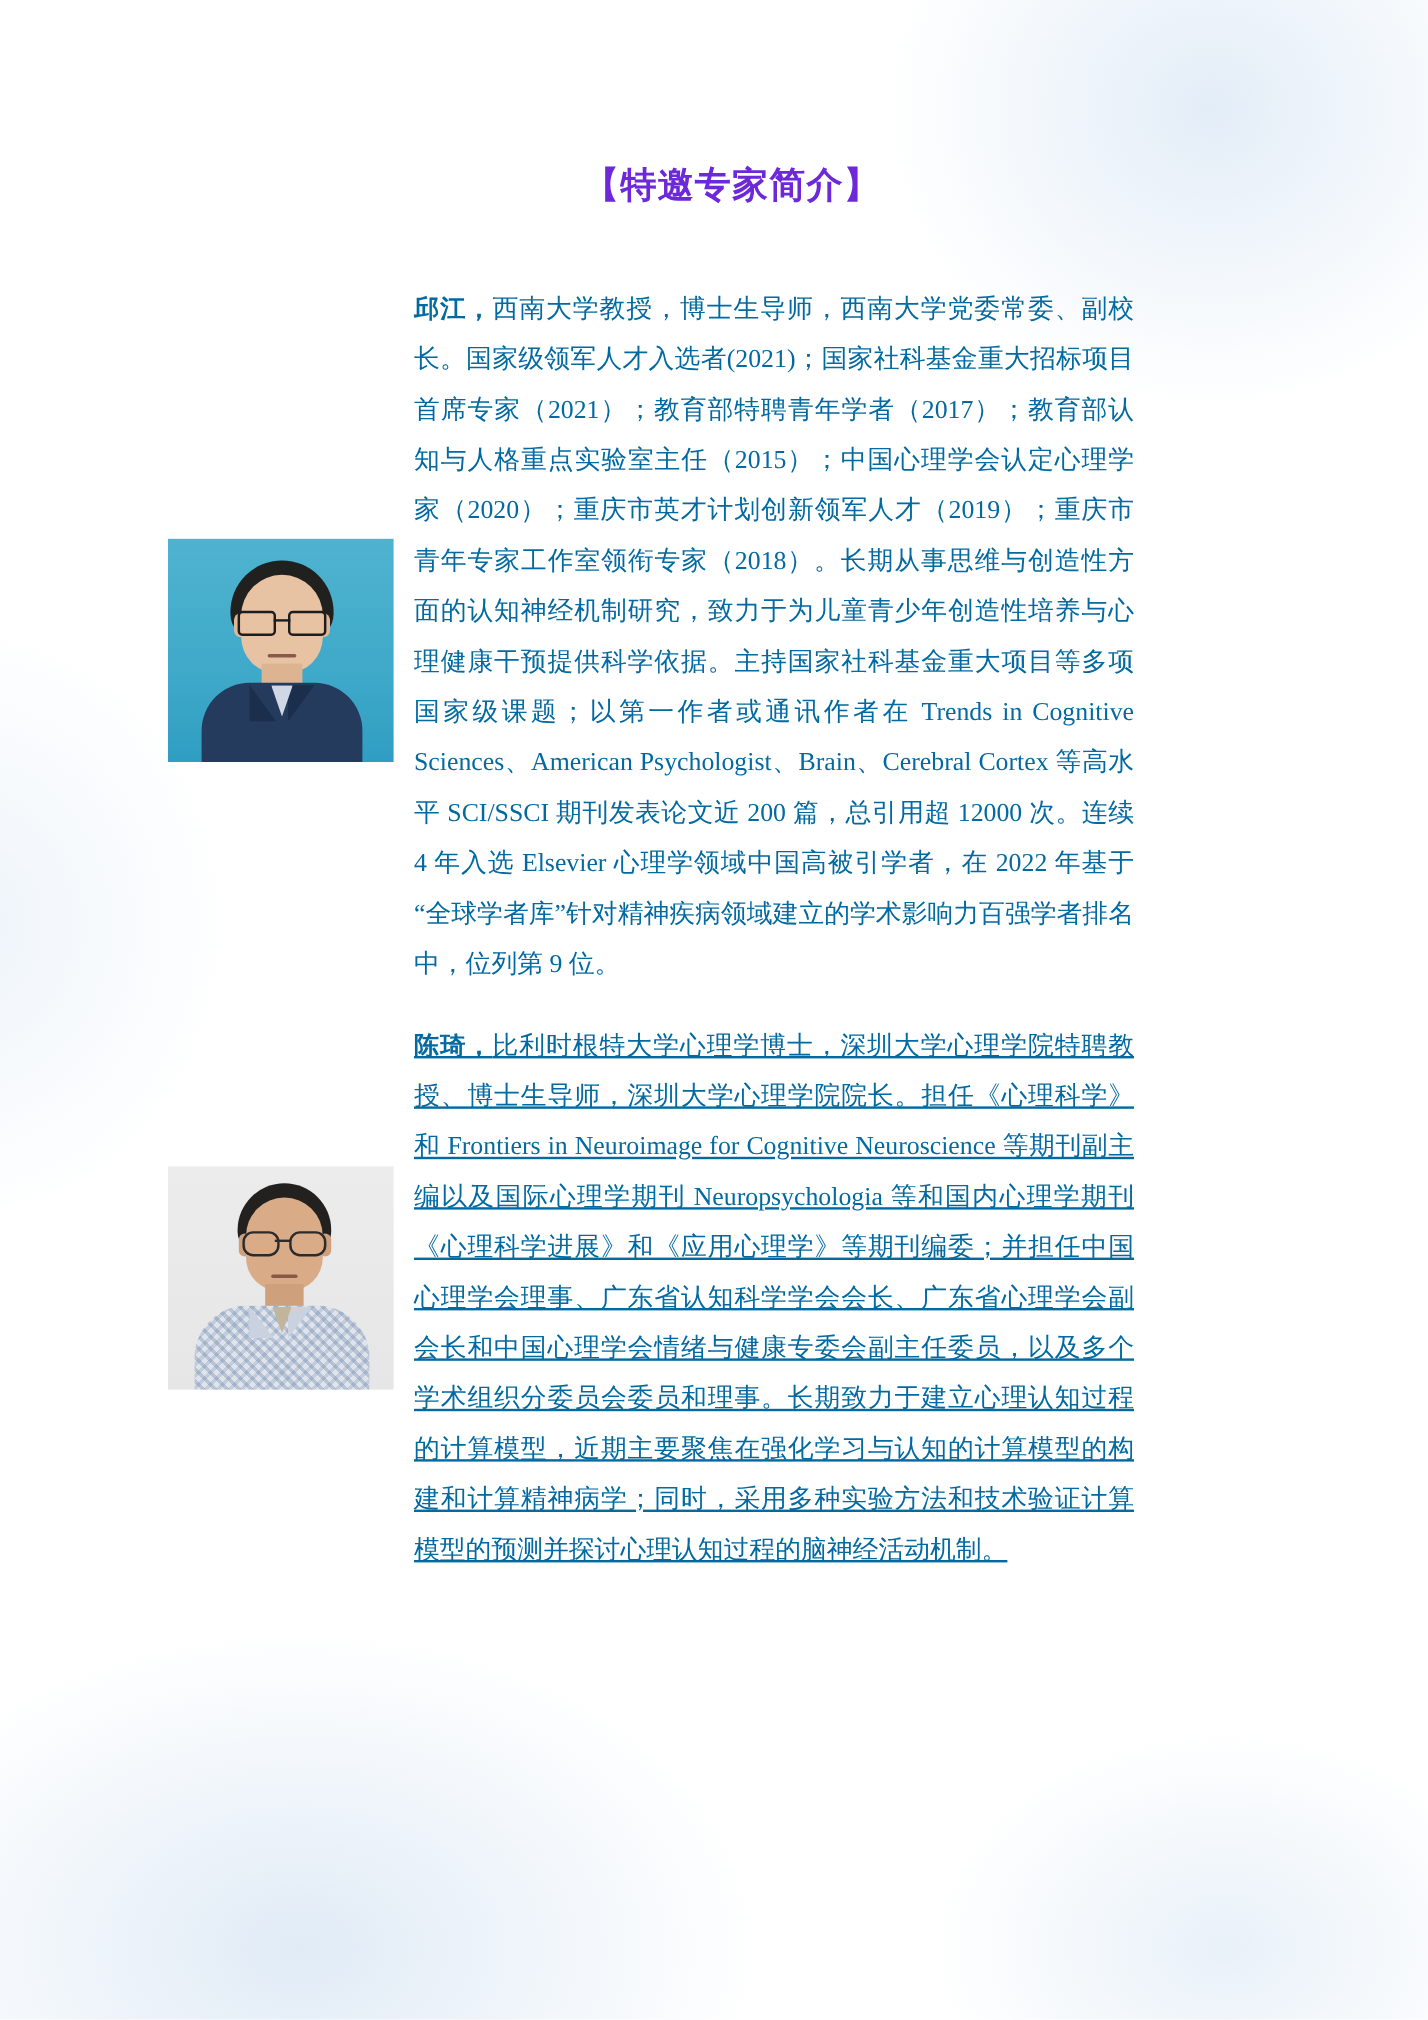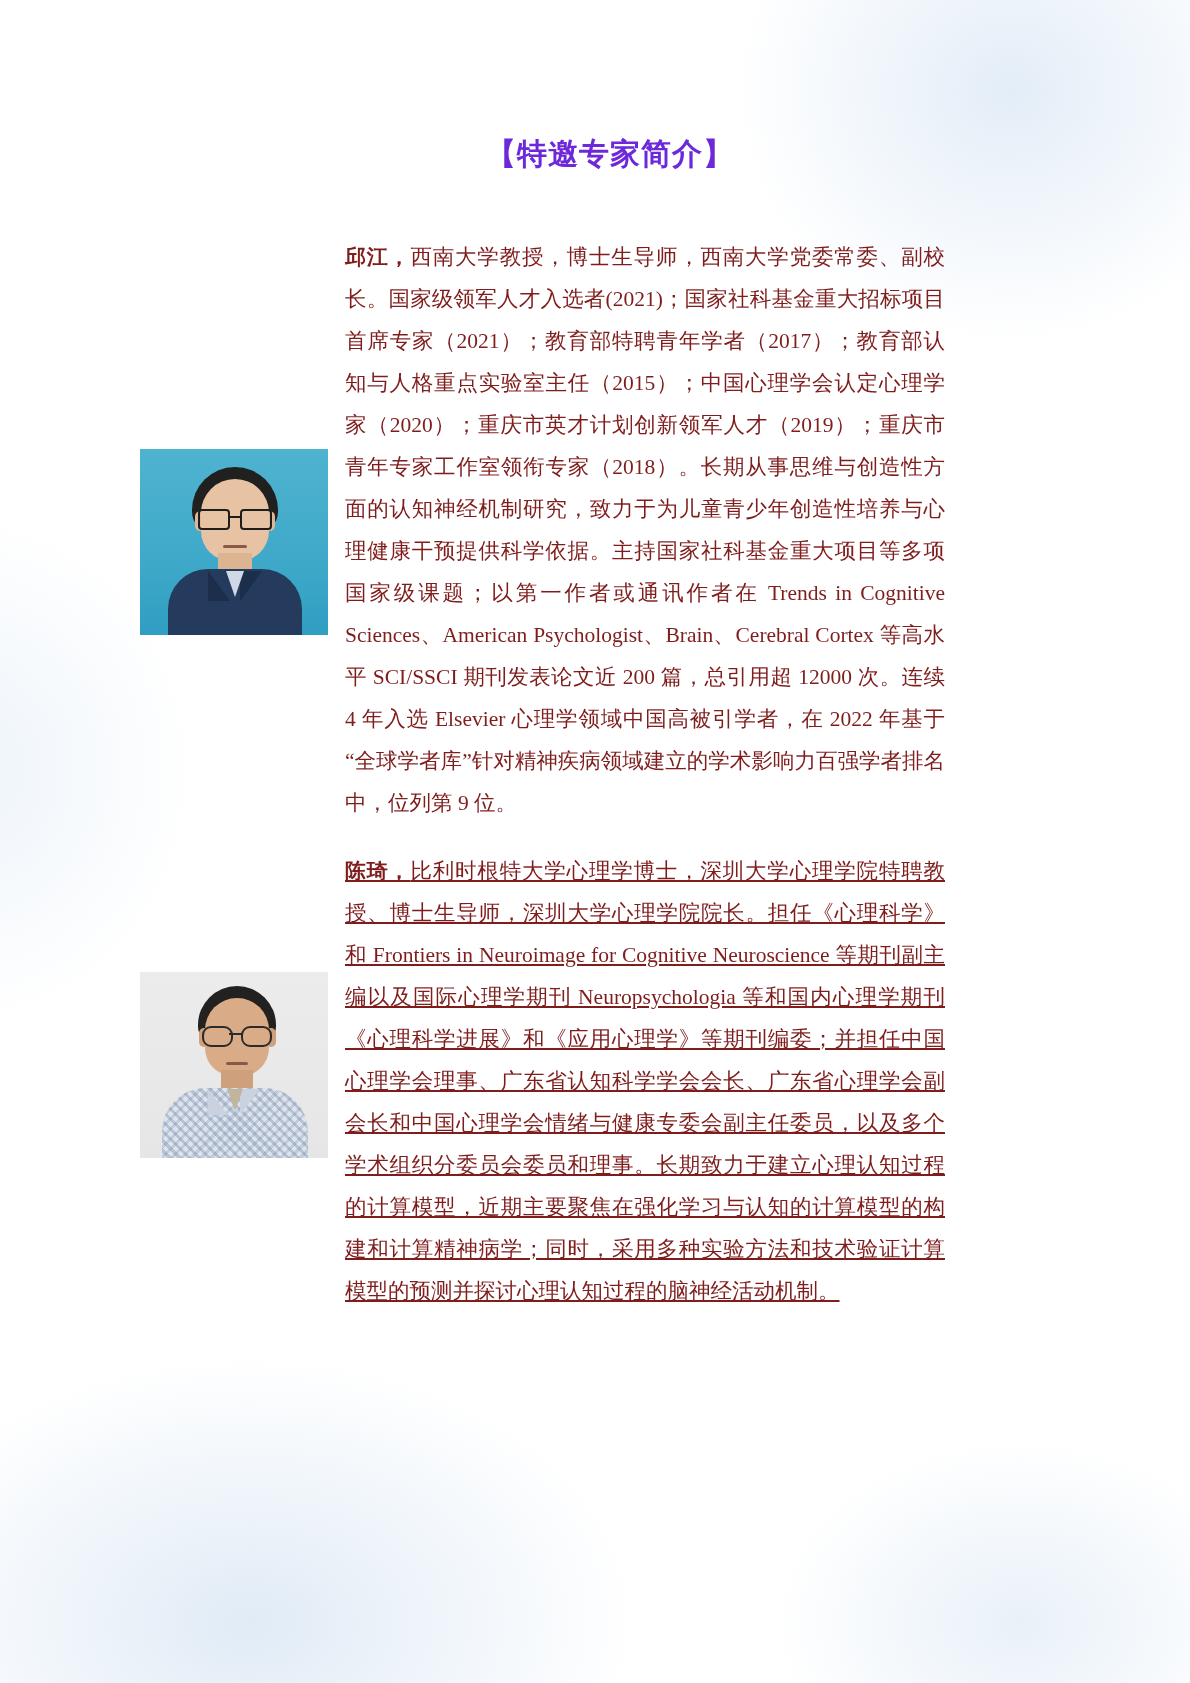--- a/index.html
+++ b/index.html
@@ -75,21 +75,21 @@
     position: absolute;
     top: 236px;
     left: 345px;
     width: 600px;
   }
 
   .bio {
     position: relative;
     font-size: 21.5px;
     line-height: 42px;
-    color: #7f1d1d;
+    color: #0369a1;
     text-align: justify;
     text-justify: inter-ideograph;
   }
   .bio + .bio {
     margin-top: 26px;
     text-decoration: underline;
   }
   .bio .name {
     font-family: "DejaVu Sans", sans-serif;
     font-weight: bold;

